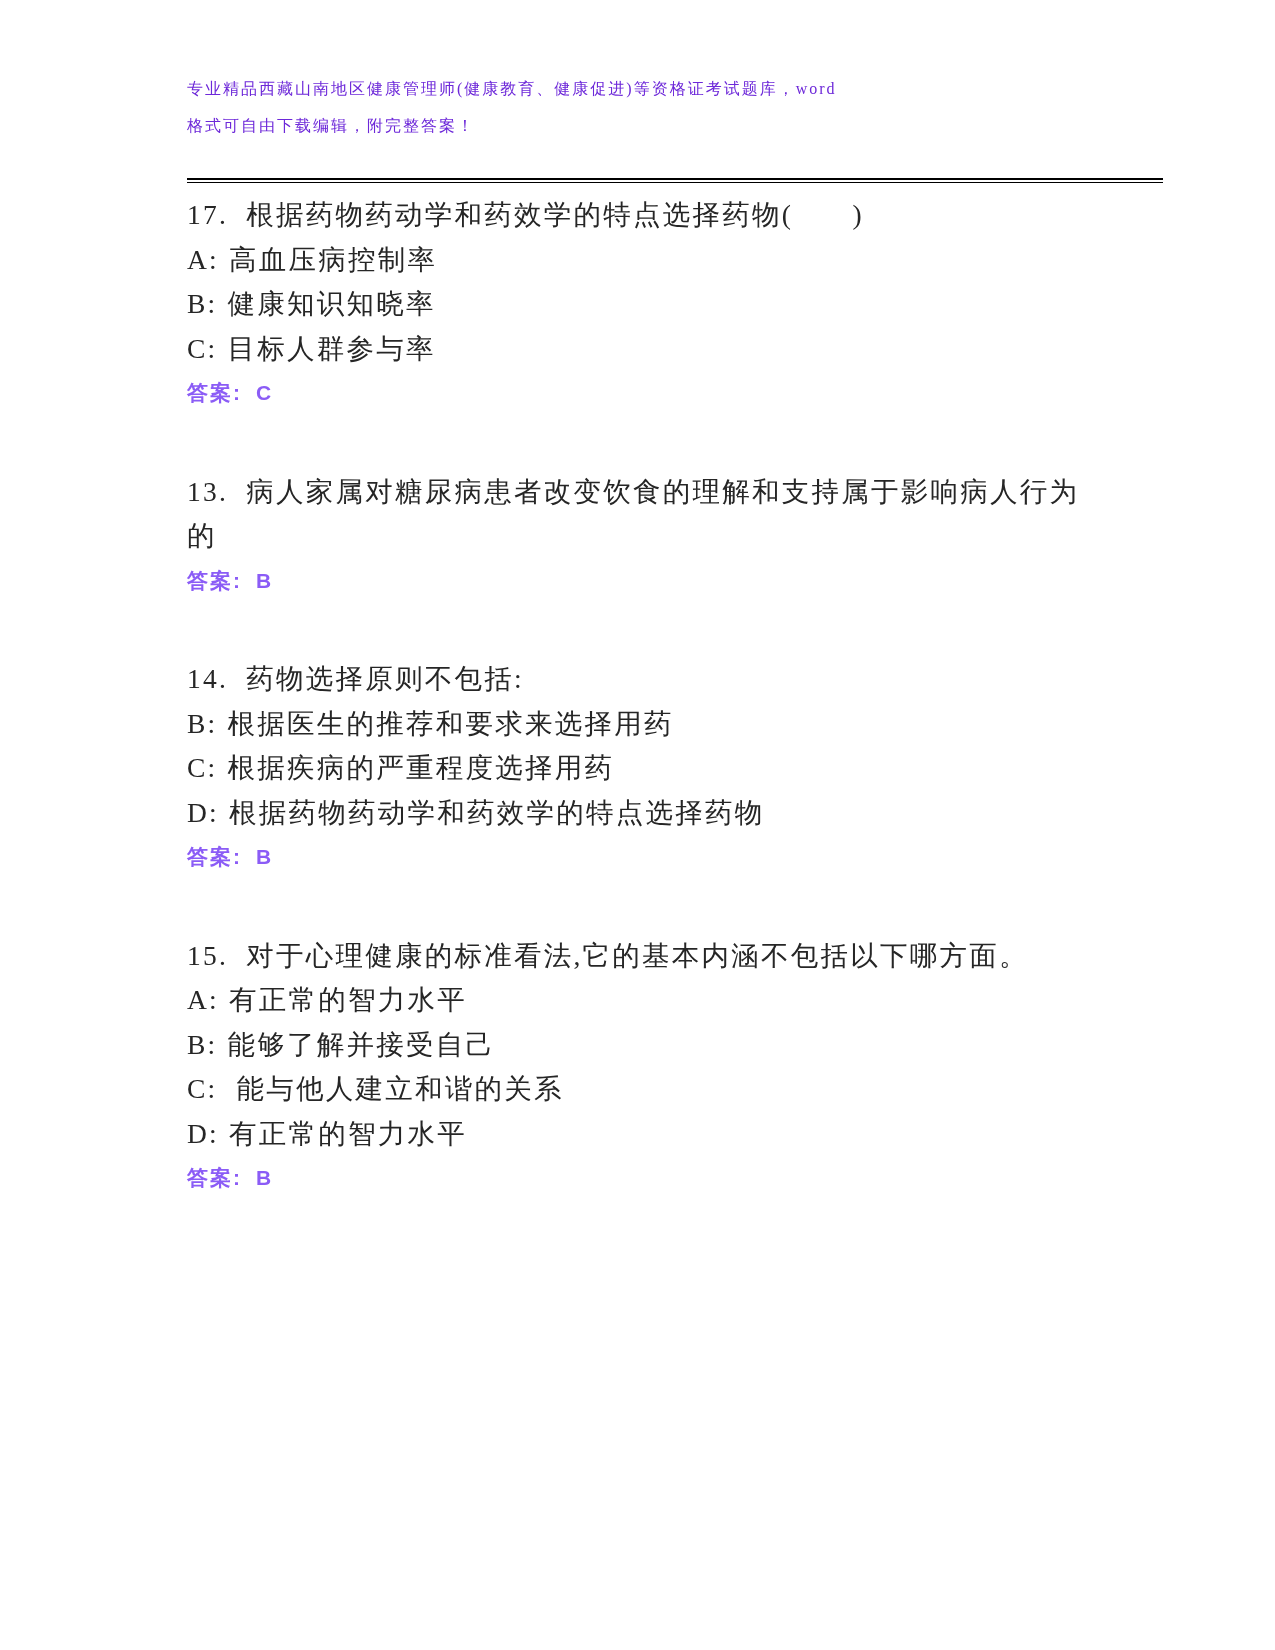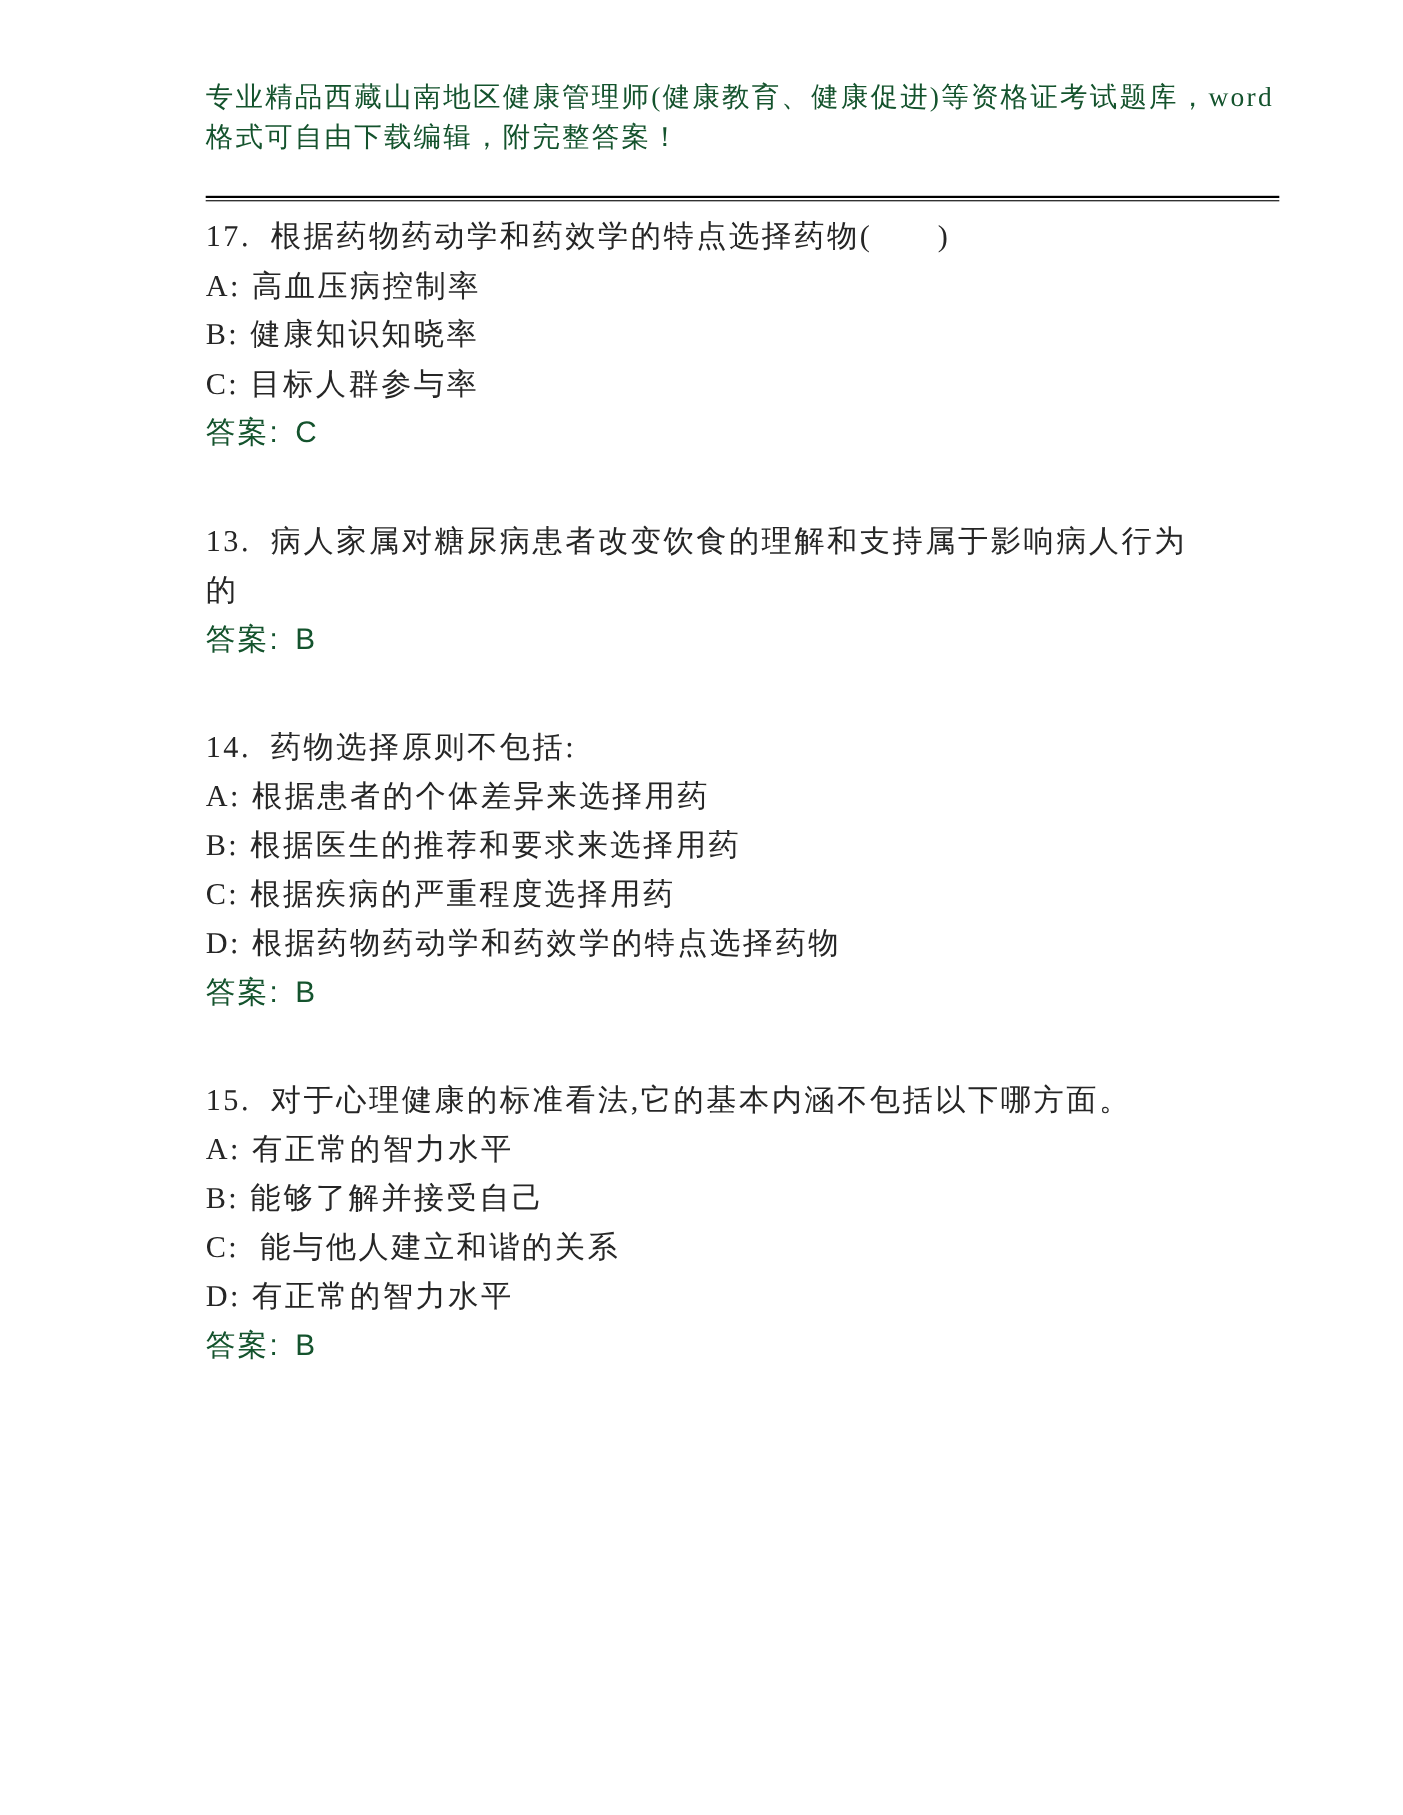--- a/index.html
+++ b/index.html
@@ -10,24 +10,24 @@
     overflow: hidden;
     font-family: "Liberation Serif", "DejaVu Serif", serif;
     color: #262626;
   }
   .page {
     position: absolute;
     left: 187px; top: 70px;
     width: 976px;
   }
   .doc-header {
-    font-size: 25px;
+    font-size: 16px;
     line-height: 37px;
     letter-spacing: 2px;
-    color: #14532d;
+    color: #6d28d9;
   }
   .header-line { white-space: pre-wrap; }
   .rule {
     margin-top: 34px;
     height: 2px;
     border-top: 2px solid #000000;
     border-bottom: 1px solid #000000;
     width: 100%;
   }
   .questions { margin-top: 10px; }
@@ -37,23 +37,23 @@
     font-size: 27.5px;
     line-height: 44.5px;
     letter-spacing: 2.25px;
   }
   .q-line { max-width: 905px; }
   .q-num { margin-right: 18px; }
   .q-text, .opt-text { white-space: pre-wrap; }
   .opt-label { margin-right: 10px; }
   .ans-line {
     font-family: "Liberation Sans", "DejaVu Sans", sans-serif;
-    font-weight: 400;
-    font-size: 27px;
-    color: #14532d;
+    font-weight: 700;
+    font-size: 21px;
+    color: #8b5cf6;
     letter-spacing: 2px;
   }
   .ans-value { margin-left: 14px; }
 </style>
 </head>
 <body>
 
 <div class="page">
   <header class="doc-header">
     <div class="header-line">专业精品西藏山南地区健康管理师(健康教育、健康促进)等资格证考试题库，word</div>
@@ -77,21 +77,20 @@
   </section>
 
   <section class="q-block">
     <div class="q-line"><span class="q-num">13.</span><span class="q-text">病人家属对糖尿病患者改变饮食的理解和支持属于影响病人行为的</span></div>
     <div class="ans-line"><span class="ans-label">答案:</span><span class="ans-value">B</span></div>
   </section>
 
   <section class="q-block">
     <div class="q-line"><span class="q-num">14.</span><span class="q-text">药物选择原则不包括:</span></div>
     <div class="options">
-  <div class="opt-line"><span class="opt-label">A:</span><span class="opt-text">根据患者的个体差异来选择用药</span></div>
 
   <div class="opt-line"><span class="opt-label">B:</span><span class="opt-text">根据医生的推荐和要求来选择用药</span></div>
 
   <div class="opt-line"><span class="opt-label">C:</span><span class="opt-text">根据疾病的严重程度选择用药</span></div>
 
   <div class="opt-line"><span class="opt-label">D:</span><span class="opt-text">根据药物药动学和药效学的特点选择药物</span></div>
 </div>
     <div class="ans-line"><span class="ans-label">答案:</span><span class="ans-value">B</span></div>
   </section>
 

